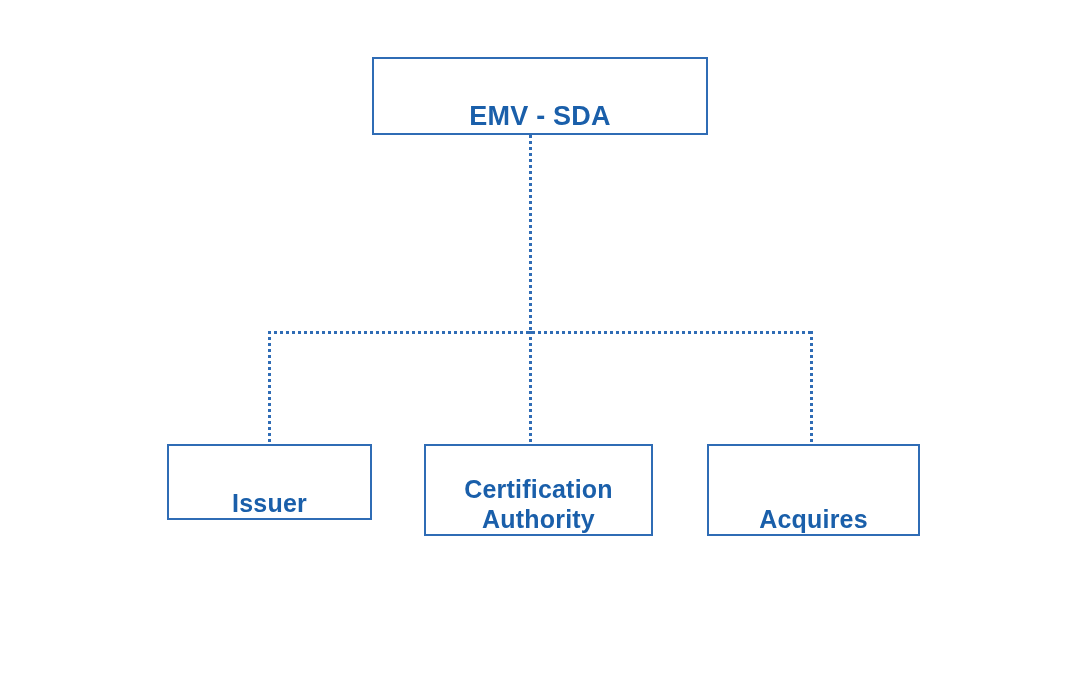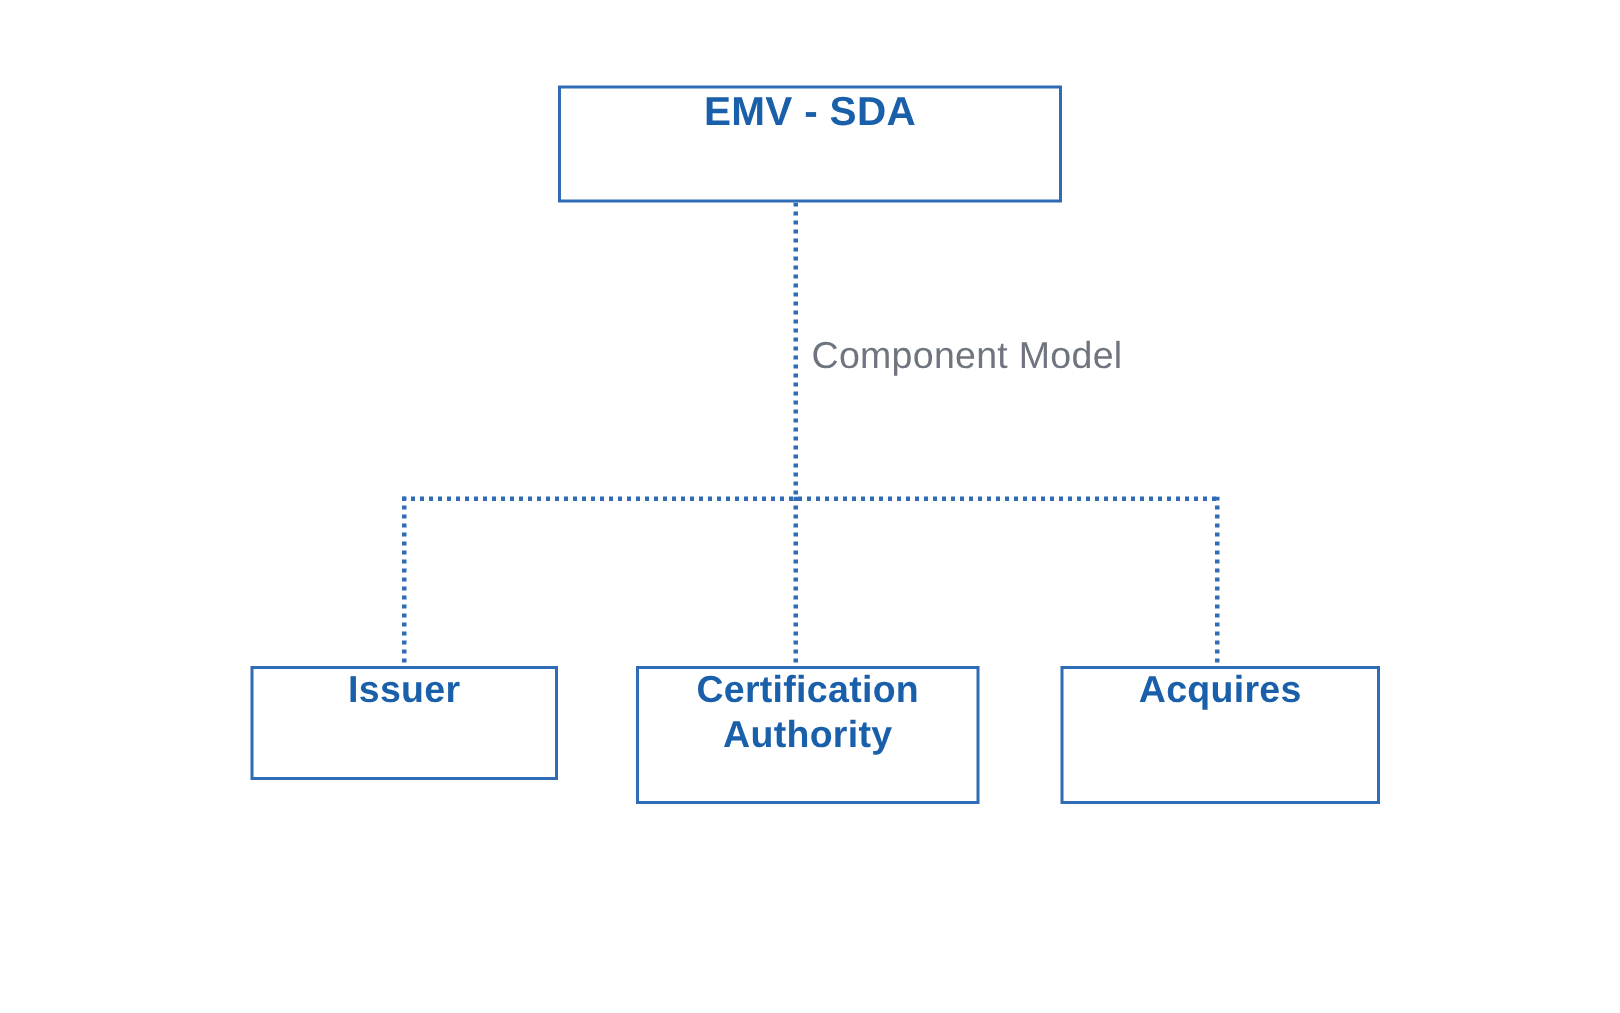--- a/index.html
+++ b/index.html
@@ -21,21 +21,21 @@
     overflow: hidden;
   }
 
   
   .node {
     position: absolute;
     box-sizing: border-box;
     background: #ffffff;
     border: 2px solid #2f6cb5;
     display: flex;
-    align-items: flex-start;
+    align-items: flex-end;
     justify-content: center;
     text-align: center;
   }
   .node-label {
     color: #1a5faa;
     font-weight: bold;
     letter-spacing: 0.2px;
     line-height: 1.18;
     white-space: pre-line;
   }
@@ -145,21 +145,20 @@
   <div class="node" id="node-root">
     <span class="node-label">EMV - SDA</span>
   </div>
 
   <div class="conn-v" id="conn-root-stem"></div>
   <div class="conn-h" id="conn-bus"></div>
   <div class="conn-v" id="conn-drop-issuer"></div>
   <div class="conn-v" id="conn-drop-ca"></div>
   <div class="conn-v" id="conn-drop-acquires"></div>
 
-  <div id="edge-label-component-model">Component Model</div>
 
   <div class="node" id="node-issuer">
     <span class="node-label">Issuer</span>
   </div>
 
   <div class="node" id="node-ca">
     <span class="node-label">Certification
 Authority</span>
   </div>
 

